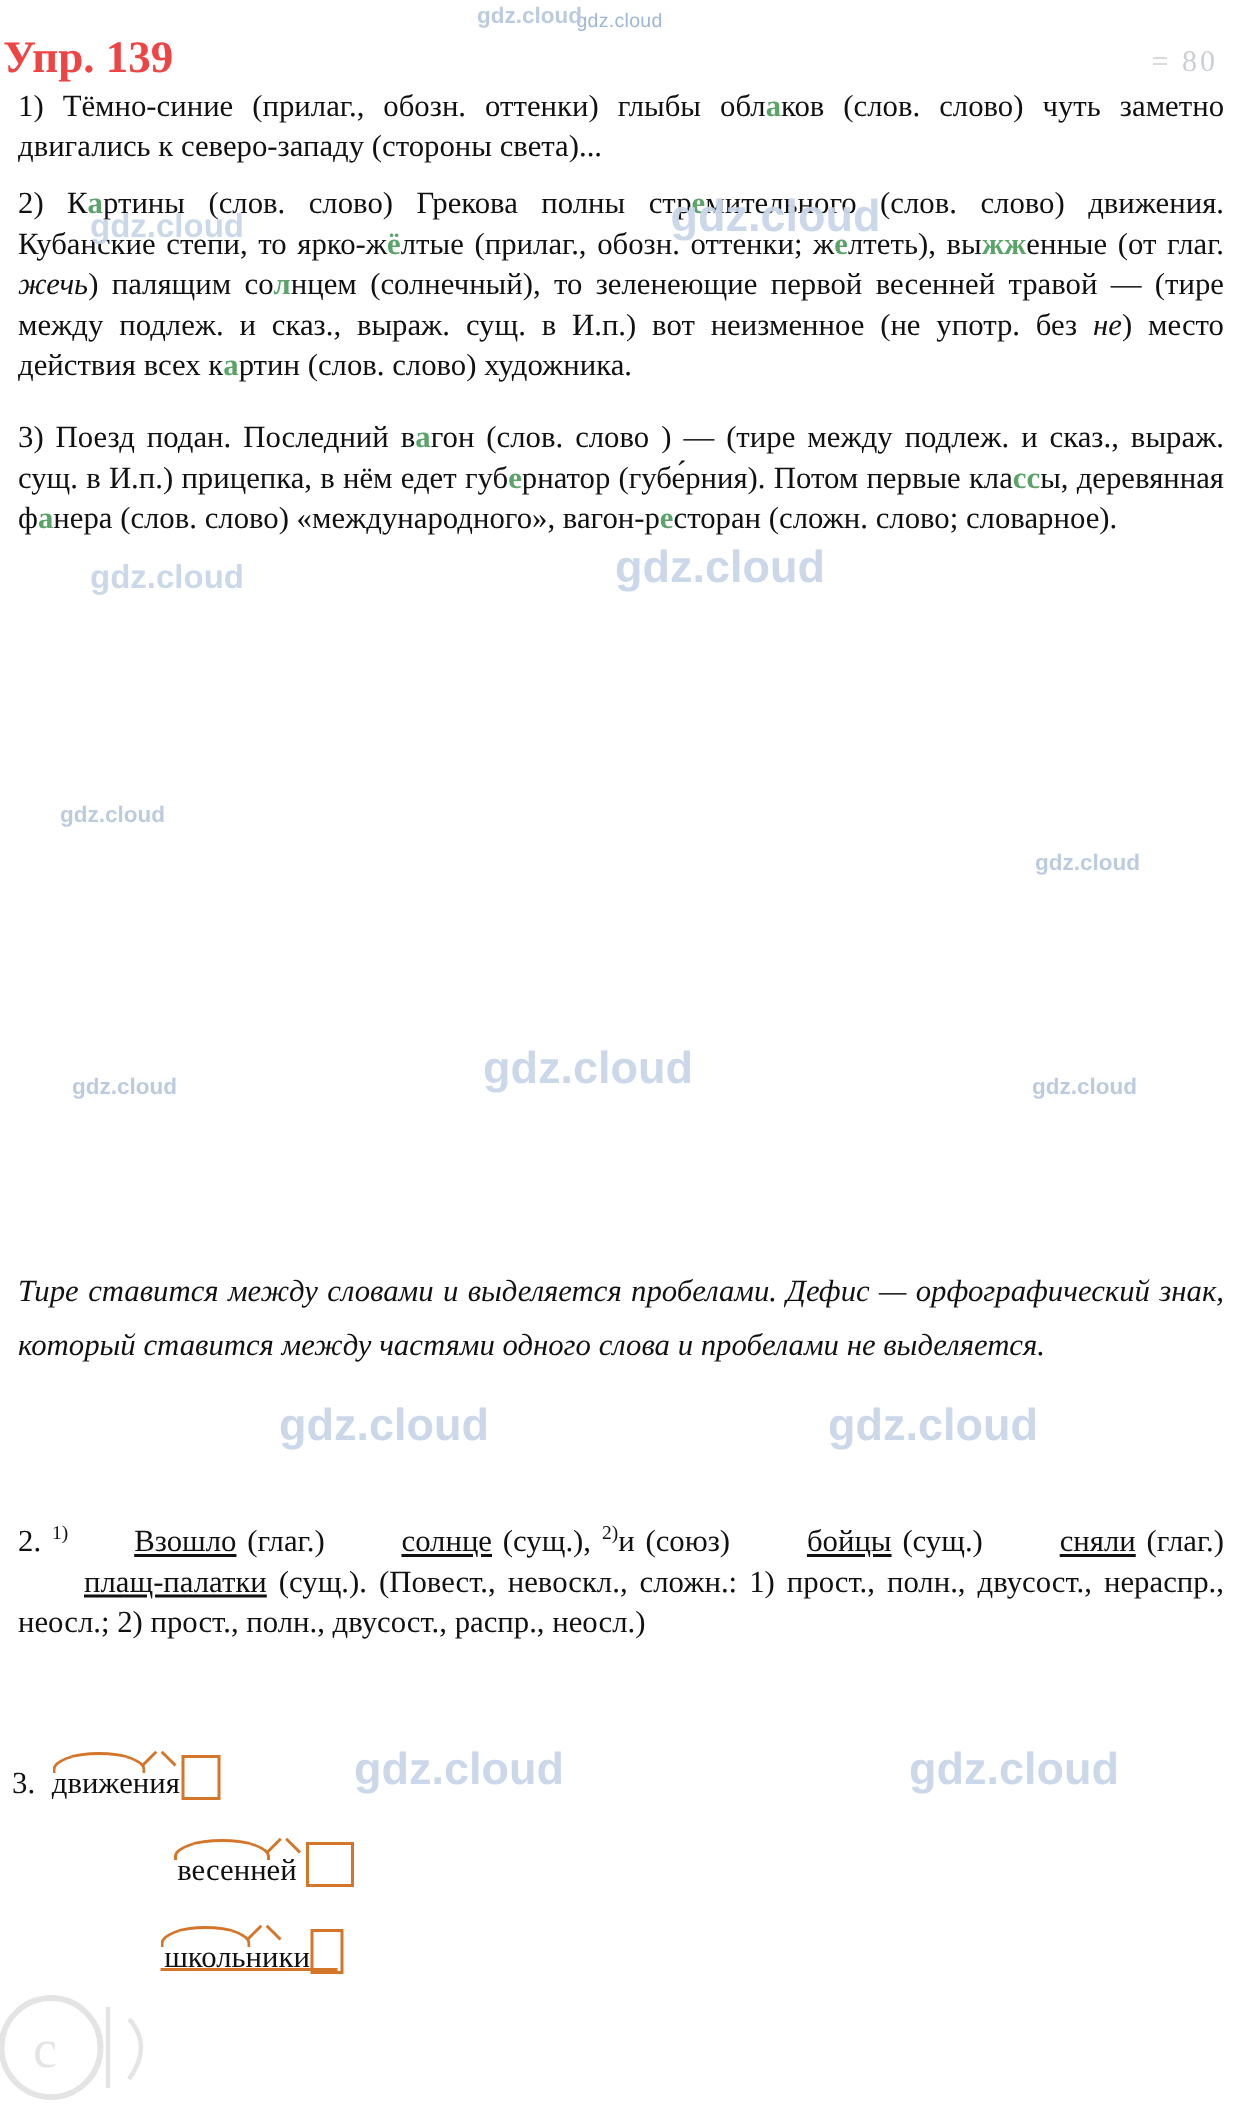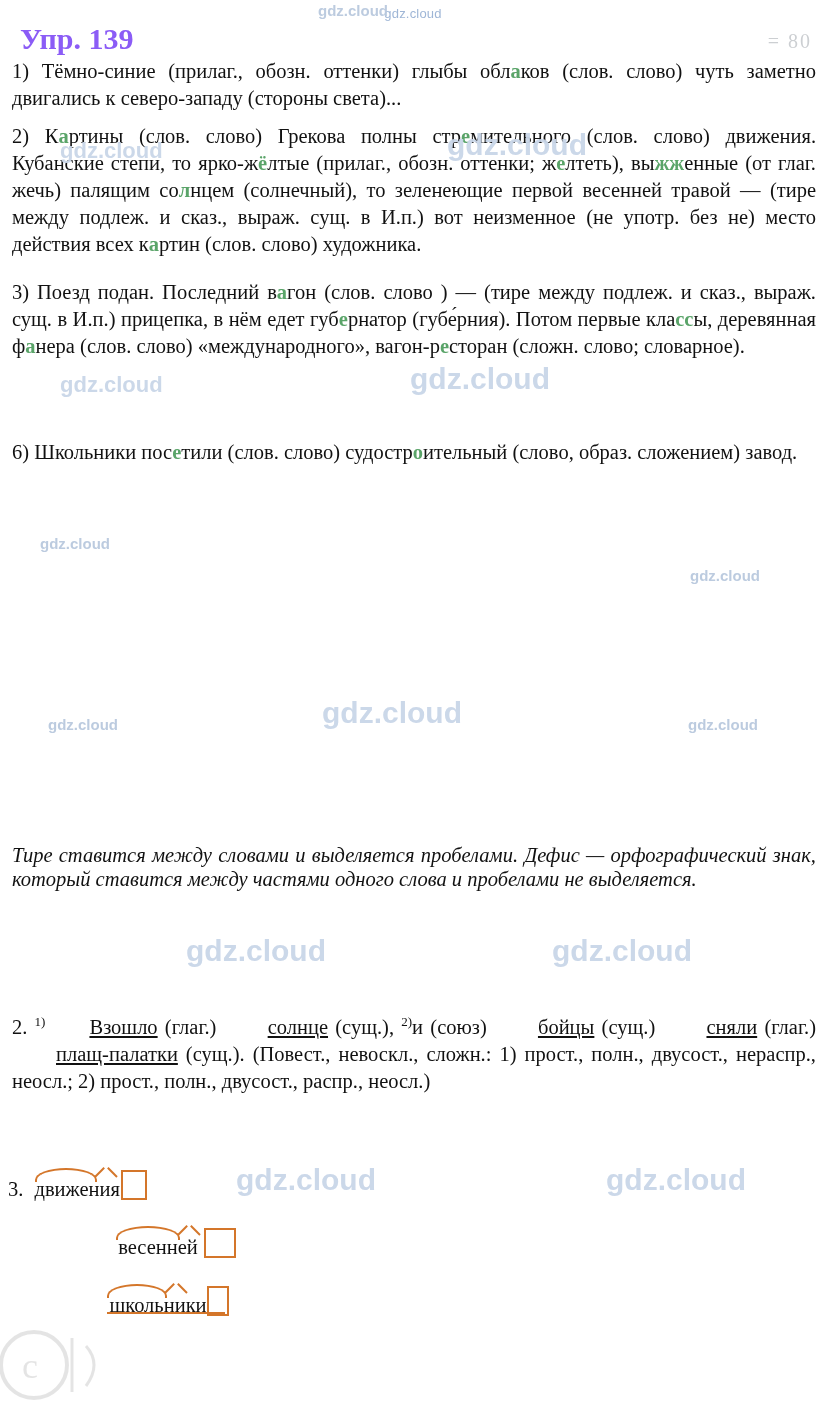--- a/index.html
+++ b/index.html
@@ -29,25 +29,25 @@
     width: 826px;
     text-align: center;
     font-family: "Liberation Sans", sans-serif;
     font-size: 13px;
     color: #9fb6d6;
     letter-spacing: 0.2px;
   }
   .title {
     position: absolute;
     top: 22px;
-    left: 20px;
+    left: 2px;
     font-family: "Liberation Serif", serif;
     font-weight: bold;
     font-size: 30px;
-    color: #8b5cf6;
+    color: #ef4444;
   }
   .pagenum {
     position: absolute;
     top: 30px;
     right: 14px;
     font-family: "Liberation Serif", serif;
     font-size: 20px;
     color: #6f7780;
     opacity: 0.35;
     letter-spacing: 2px;
@@ -69,25 +69,25 @@
   .gap-m { height: 20px; }
   .gap-l { height: 34px; }
   .green {
     color: #5aa469;
     font-weight: bold;
   }
   .greenb {
     color: #3f8f4f;
     font-weight: bold;
   }
-  .ital { }
+  .ital { font-style: italic; }
   .note {
     font-style: italic;
     font-size: 20.5px;
-    line-height: 24px;
+    line-height: 36px;
     text-align: justify;
   }
   .sup { font-size: 13px; vertical-align: super; }
   .u { text-decoration: underline; margin-left: 44px; }
   
   .morph-block {
     position: absolute;
     left: 8px;
     top: 1168px;
     width: 300px;
@@ -220,23 +220,20 @@
     </p>
 
     <div class="gap-s"></div>
 
 
     <div class="gap-l"></div>
 
 
     <div class="gap-l"></div>
 
-    <p class="para">
-      <span>6) Школьники пос</span><span class="green">е</span><span>тили (слов. слово) судостр</span><span class="green">о</span><span>ительный (слово, образ. сложением)  завод.</span>
-    </p>
   </div>
 
   <div class="rulebox">
     <p class="note">Тире ставится между словами и выделяется пробелами. Дефис — орфографический знак, который ставится между частями одного слова и пробелами не выделяется.</p>
   </div>
 
   <div class="sec2">
     <p class="para">
       <span>2.</span>
       <span class="sup">1)</span><span class="u">Взошло</span><span> (глаг.) </span><span class="u">солнце</span><span> (сущ.), </span><span class="sup">2)</span><span>и</span><span> (союз) </span><span class="u">бойцы</span><span> (сущ.) </span><span class="u">сняли</span><span> (глаг.) </span><span class="u">плащ-палатки</span><span> (сущ.). (Повест., невоскл., сложн.: 1) прост., полн., двусост., нераспр., неосл.; 2) прост., полн., двусост., распр., неосл.)</span>

